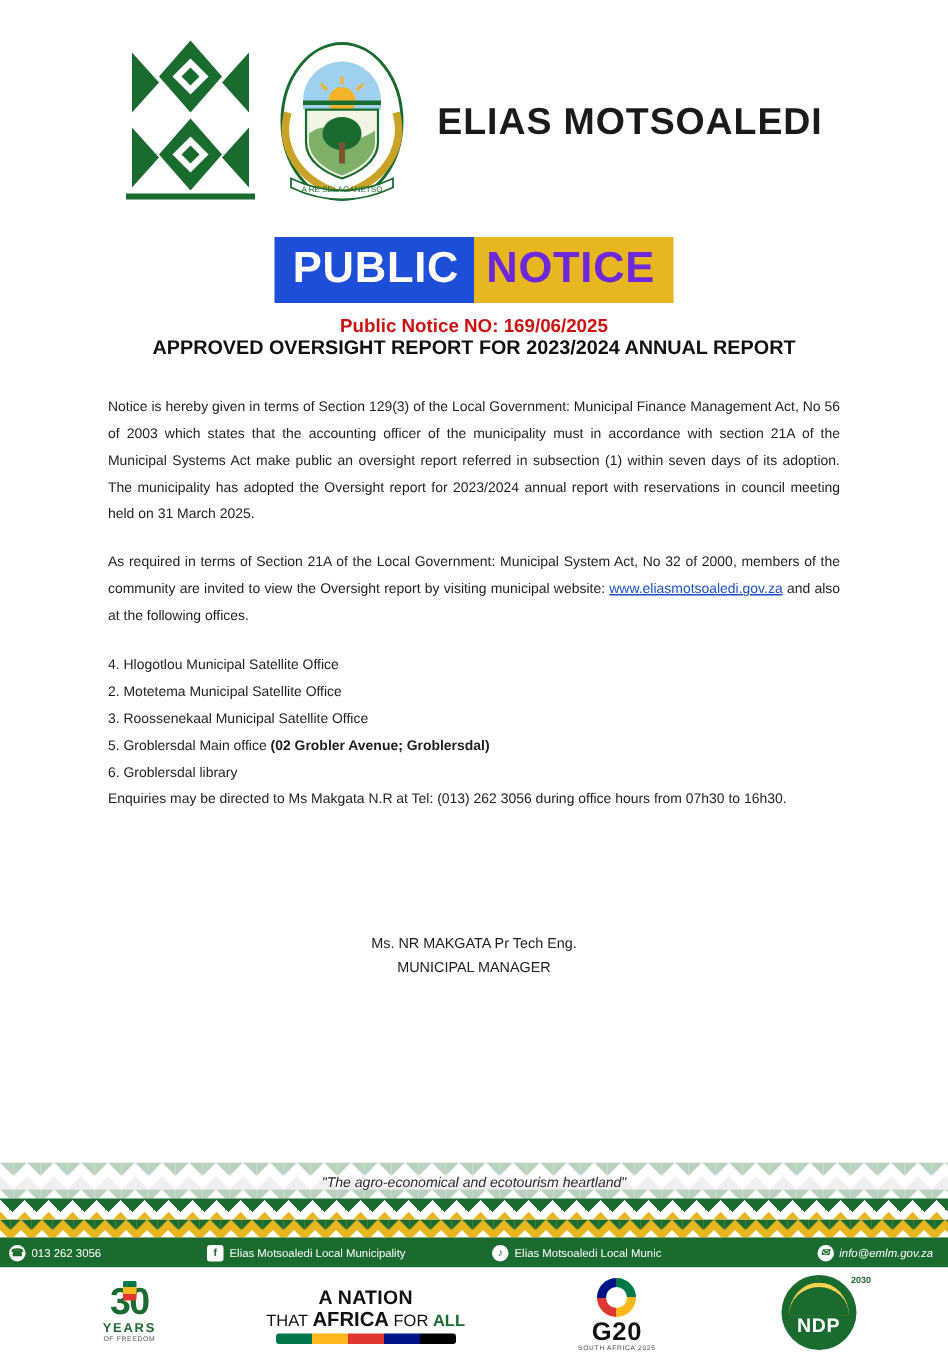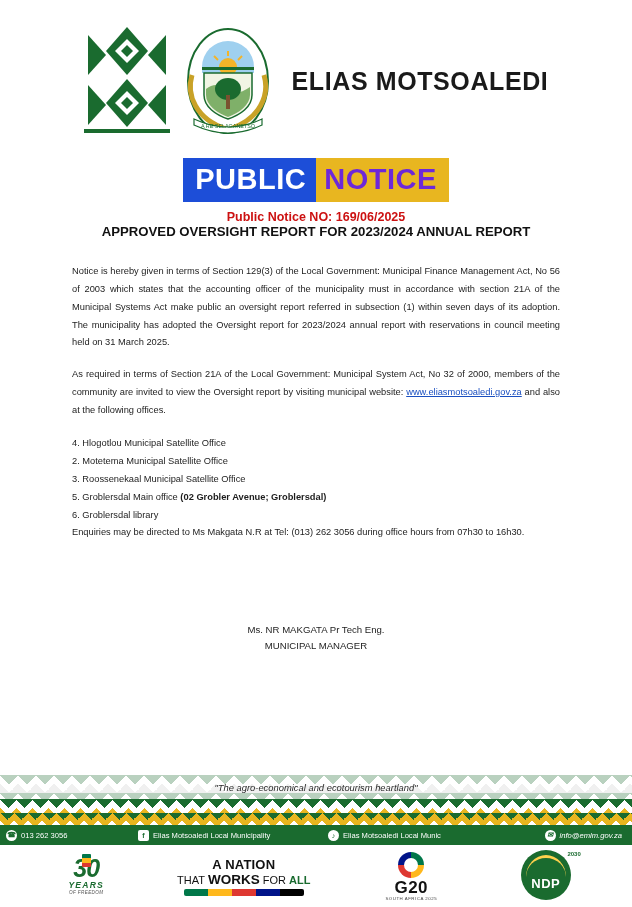--- a/index.html
+++ b/index.html
@@ -147,21 +147,21 @@
   .partner-bar {
     background:#ffffff;
     height:62px;
     display:flex;
     align-items:center;
     justify-content:space-around;
     padding:0 24px;
   }
 
   
-  .logo30 { text-align:center; position:relative; width:70px;font-style:italic; }
+  .logo30 { text-align:center; position:relative; width:70px; }
   .logo30 .num { font-size:25px; font-weight:bold; color:#1a6b2f; line-height:0.9; letter-spacing:-1px; }
   .logo30 .yrs { font-size:8.6px; font-weight:bold; color:#1a6b2f; letter-spacing:1.2px; }
   .logo30 .sub { font-size:4.6px; color:#555; letter-spacing:0.4px; }
   .logo30 .flagdot {
     position:absolute; top:-3px; left:31px;
     width:9px; height:13px;
     background:linear-gradient(180deg,#007749 0 33%,#ffb81c 33% 66%,#de3831 66% 100%);
     border-radius:1px;
   }
 
@@ -354,21 +354,21 @@
       <div class="yrs">YEARS</div>
       <div class="sub">OF FREEDOM</div>
     </div>
 
     <div class="nation">
       <div class="l1">
         <span class="a">A </span><b>NATION</b>
       </div>
       <div class="l2">
         <span>THAT</span>
-        <b>WORKS</b>
+        <b>AFRICA</b>
         <span>FOR</span>
         <span class="all">ALL</span>
       </div>
       <div class="bar"></div>
     </div>
 
     <div class="g20">
       <div class="ring"></div>
       <div class="txt">G20</div>
       <div class="sub">SOUTH AFRICA 2025</div>

